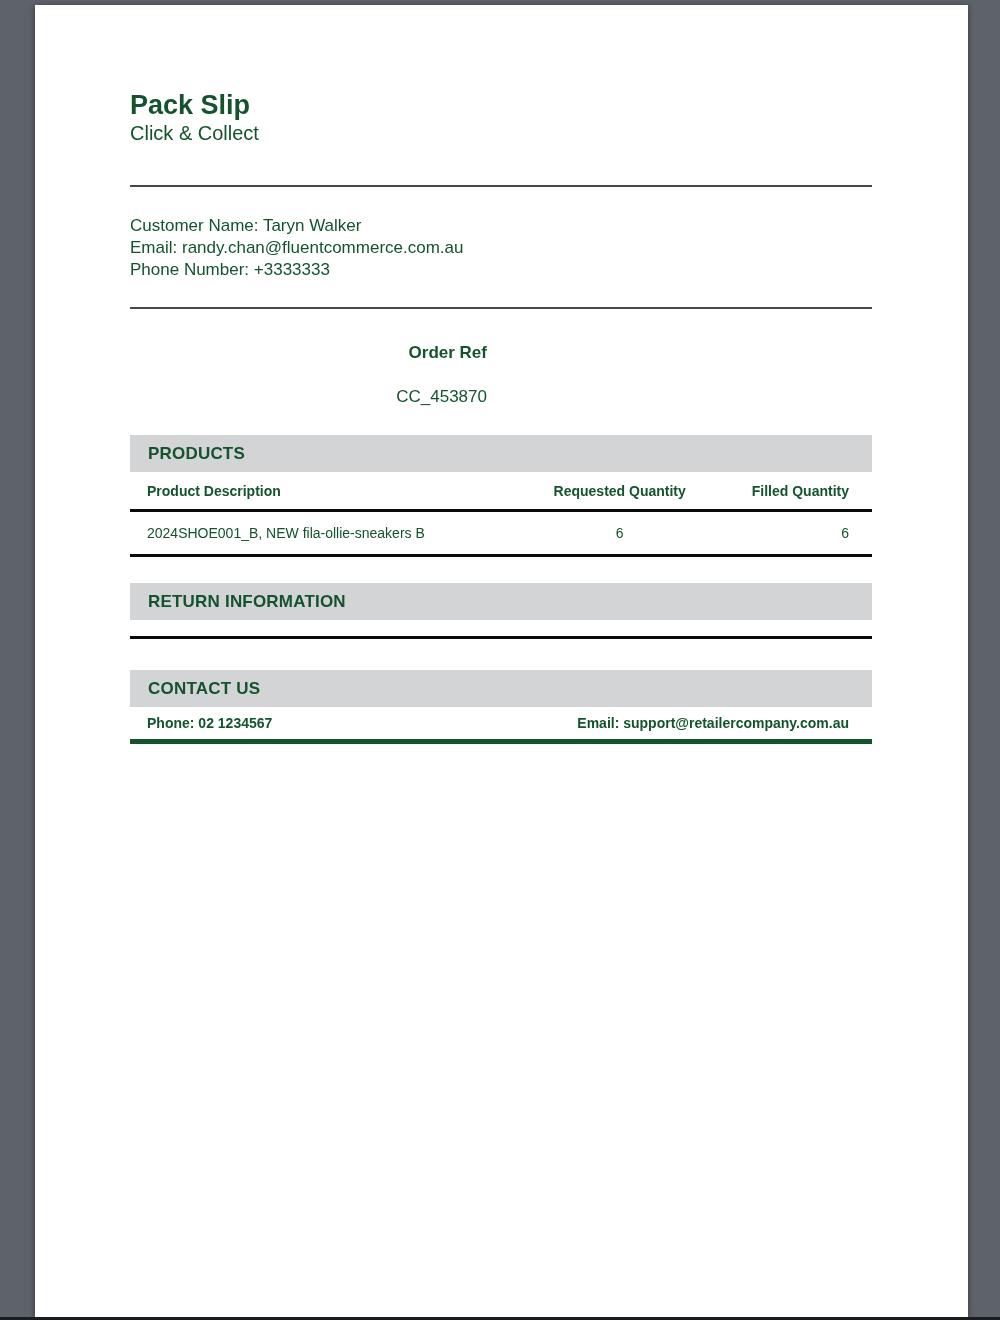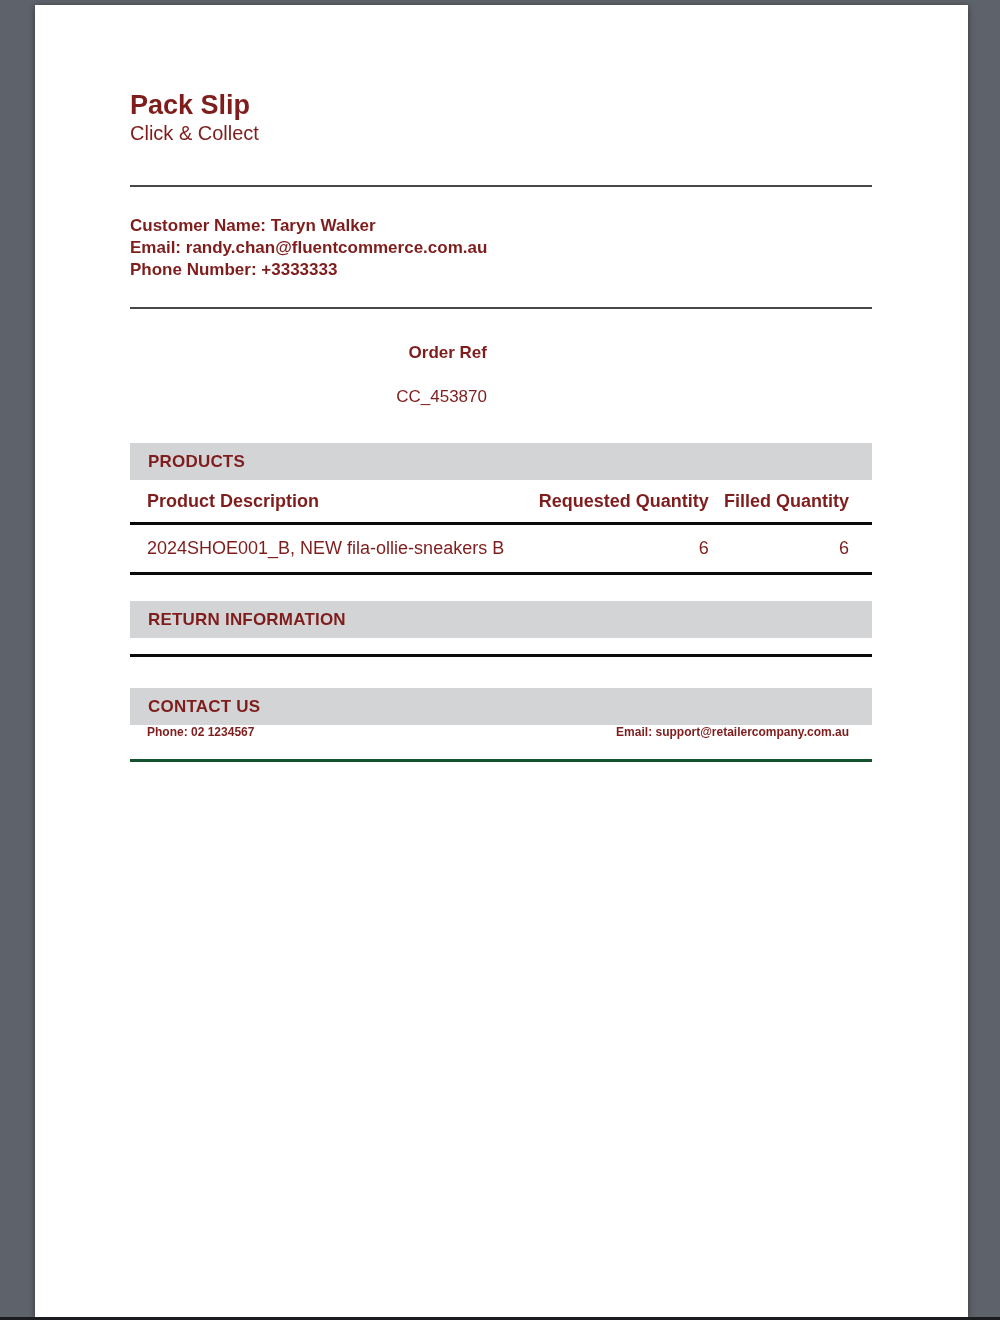--- a/index.html
+++ b/index.html
@@ -9,21 +9,21 @@
     background: #5e626a;
     overflow: hidden;
     position: relative;
   }
   .page {
     position: absolute;
     left: 35px; top: 5px;
     width: 933px; height: 1312px;
     background: #ffffff;
     box-shadow: 0 1px 6px rgba(0,0,0,0.45);
-    color: #7f1d1d;
+    color: #14532d;
   }
   .page-gap-bar {
     position: absolute;
     left: 0; top: 1317px;
     width: 1000px; height: 3px;
     background: #1b1c1f;
   }
   .content {
     padding: 0 96px 0 95px;
   }
@@ -41,78 +41,77 @@
   .rule {
     border: none;
     border-top: 2px solid #47484a;
     margin-top: 40px;
   }
   .rule2 { margin-top: 26px; }
   .customer-block {
     margin-top: 28px;
     font-size: 17px;
     line-height: 22px;
-    font-weight: bold;
   }
   .order-grid {
     margin-top: 34px;
     display: grid;
     grid-template-columns: 357px 1fr;
     text-align: right;
   }
   .order-label {
     font-size: 17px;
     font-weight: 700;
   }
   .order-value {
     margin-top: 24px;
     font-size: 17px;
     font-weight: 400;
   }
   .section-bar {
-    margin-top: 36px;
+    margin-top: 28px;
     height: 37px;
     background: #d3d4d6;
     display: flex;
     align-items: center;
     padding-left: 18px;
     font-size: 17px;
     font-weight: 700;
     letter-spacing: 0.2px;
   }
   table.products {
     width: 100%;
     border-collapse: collapse;
-    font-size: 18px;
+    font-size: 14px;
   }
   table.products th {
     font-weight: 700;
     padding: 11px 0 10px 0;
     border-bottom: 3px solid #0a0a0a;
   }
   table.products td {
     padding: 13px 0;
     border-bottom: 3px solid #0a0a0a;
   }
   .col-desc  { width: 54%; text-align: left; padding-left: 17px !important; }
-  .col-req   { width: 24%; text-align: right; margin-top: 41px; }
+  .col-req   { width: 24%; text-align: center; margin-top: 41px; }
   .col-fill  { width: 22%; text-align: right; padding-right: 23px !important; }
   .return-empty-row {
     height: 19px;
     border-bottom: 3px solid #0a0a0a;
   }
   .section-bar.return { margin-top: 26px; text-align: right; }
   .section-bar.contact { margin-top: 31px; }
   .contact-row {
     height: 37px;
     display: flex;
-    align-items: flex-start;
+    align-items: center;
     justify-content: space-between;
-    border-bottom: 3px solid #14532d;
-    font-size: 12px;
+    border-bottom: 5px solid #14532d;
+    font-size: 14px;
     font-weight: 700;
     padding-left: 17px;
     padding-right: 23px;
   }
 </style>
 </head>
 <body>
 
 <div class="page">
   <div class="content">

